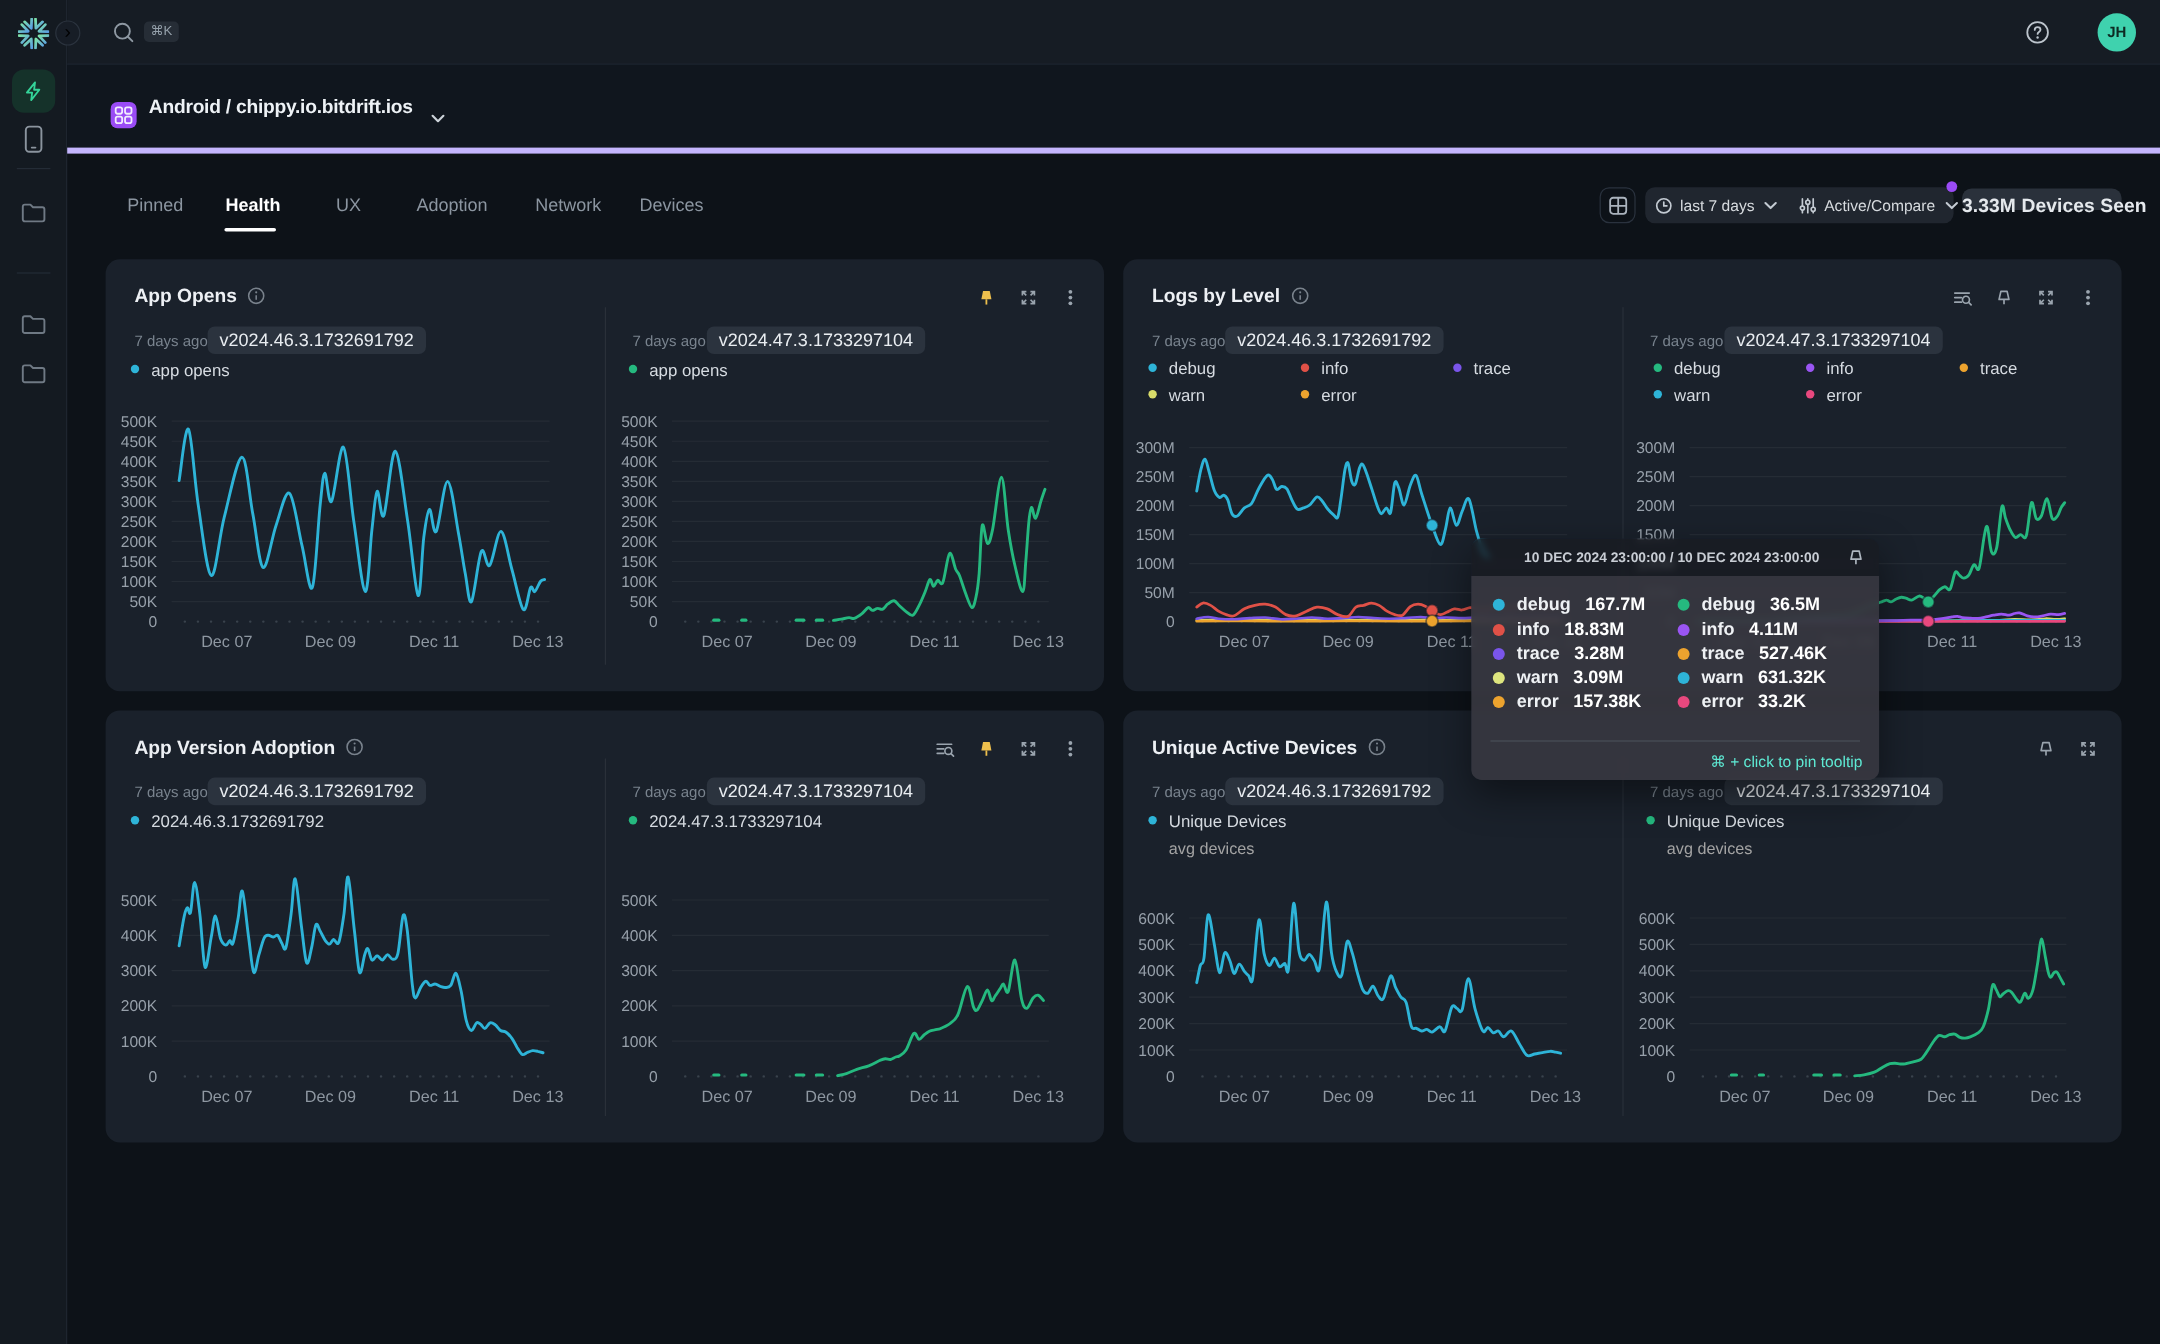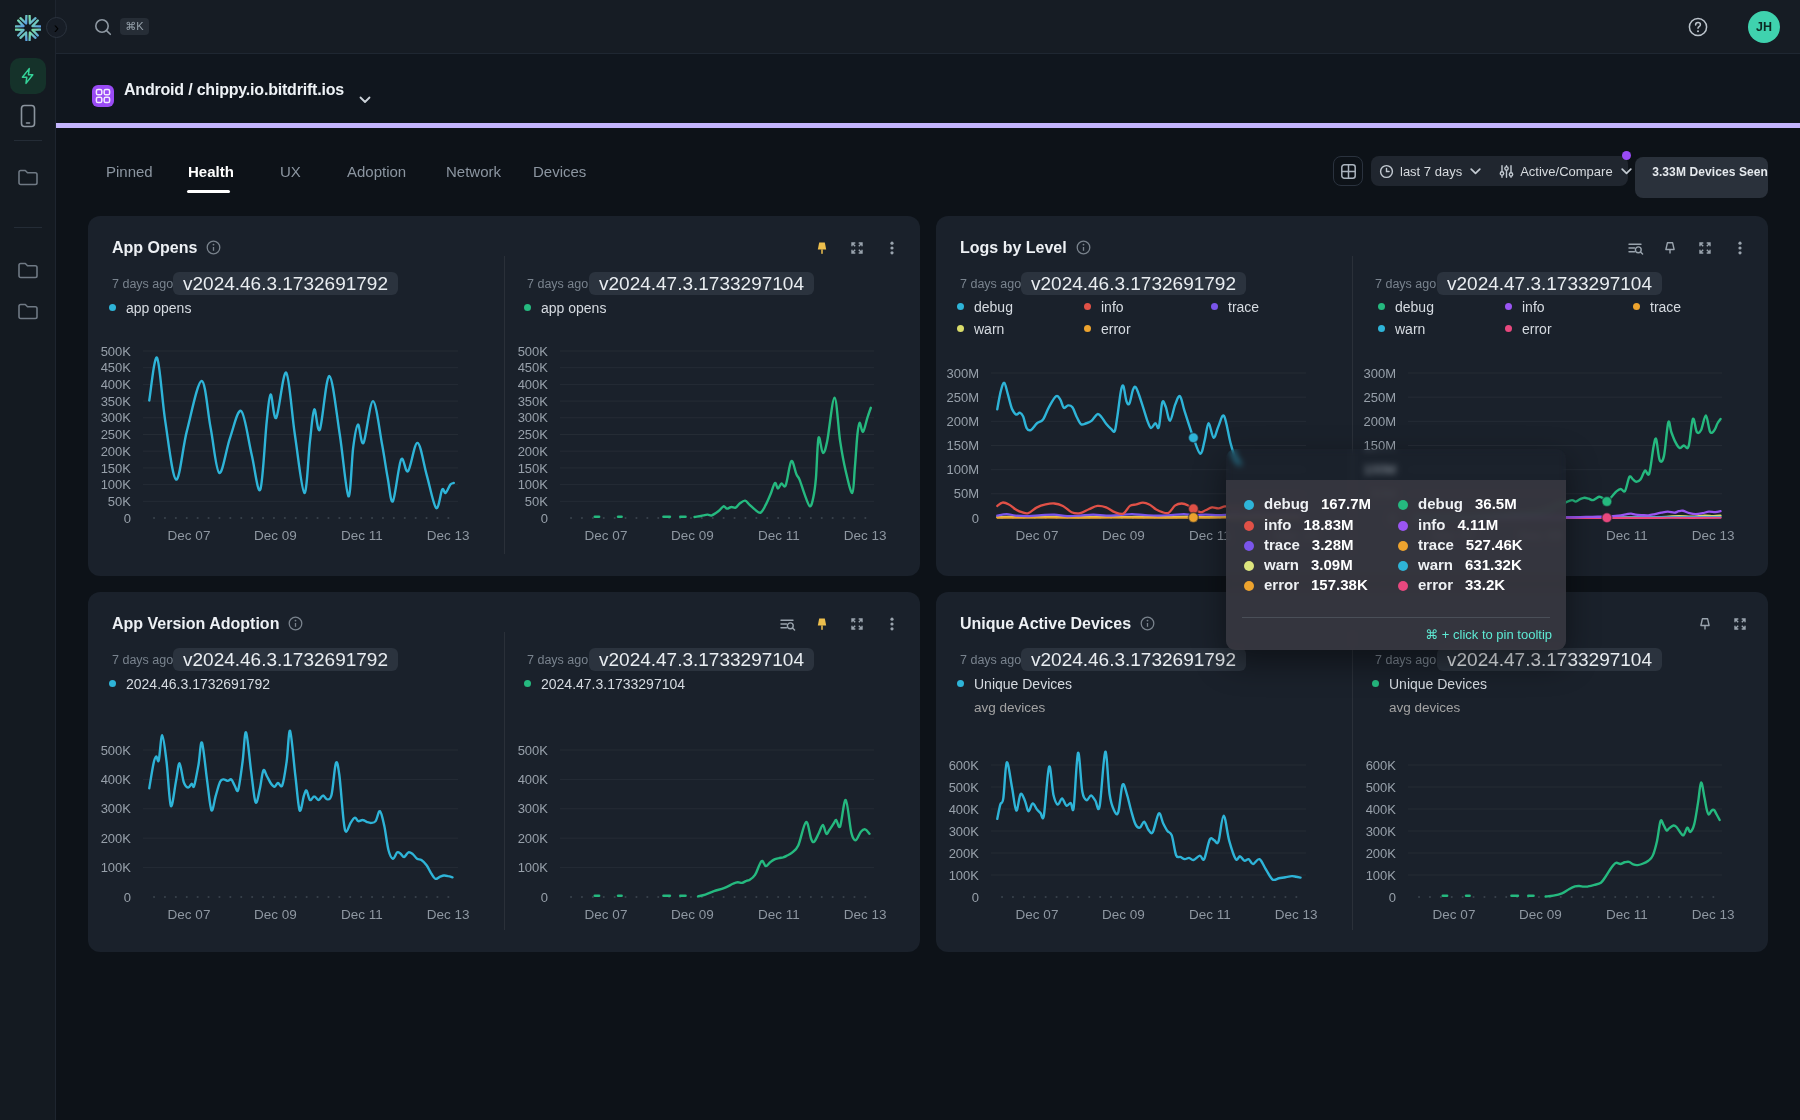--- a/index.html
+++ b/index.html
@@ -11,29 +11,29 @@
 .cmdk{position:absolute;left:120px;top:18px;width:29px;height:17px;background:#262d36;border-radius:4px;color:#95a0aa;font-size:11px;text-align:center;line-height:17px}
 .avatar{position:absolute;left:1748px;top:11px;width:32px;height:32px;border-radius:50%;background:#3fd2ae;color:#0d2b23;font-weight:700;font-size:12.5px;text-align:center;line-height:32px}
 .tab{position:absolute;top:163px;font-size:15px;color:#8b95a0;white-space:nowrap}
 .tab.on{color:#fff;font-weight:700}
 .underline{position:absolute;left:187px;top:190px;width:43px;height:3px;background:#fff;border-radius:2px}
 .gridbtn{position:absolute;left:1333px;top:156px;width:30px;height:30px;border:1px solid #2a323e;border-radius:8px;display:flex;align-items:center;justify-content:center}
 .pill{position:absolute;left:1371px;top:156px;width:257px;height:30px;background:#20262f;border-radius:8px;display:flex;align-items:center;color:#d6dade;font-size:13px;white-space:nowrap}
 .pill .sep{width:1px;height:30px;background:#303945;margin:0 0}
 .pill svg{flex:none}
 .pdot{position:absolute;left:1622px;top:151px;width:9px;height:9px;border-radius:50%;background:#9a4bf5;z-index:5}
-.devbtn{position:absolute;left:1635px;top:157px;width:133px;height:41px;background:#2a313b;border-radius:8px;color:#e5e9ed;font-size:12px;font-weight:700;text-align:right;line-height:31px;white-space:nowrap;letter-spacing:.1px}
+.devbtn{position:absolute;left:1635px;top:157px;width:133px;height:18px;background:#2a313b;border-radius:8px;color:#e5e9ed;font-size:16px;font-weight:700;text-align:center;line-height:31px;white-space:nowrap;letter-spacing:.1px}
 .card{position:absolute;width:832px;height:360px;background:#1a212b;border-radius:12px}
 .card .chart{position:absolute;left:0;top:0}
 .ct{position:absolute;left:24px;top:23px;font-size:16px;font-weight:700;color:#edf0f4}
 .ci{display:inline-block;margin-left:9px;vertical-align:-2px}
 .cicons{position:absolute;right:19px;top:24px;display:flex;gap:18px;align-items:center}
 .ic{width:17px;height:16px;display:inline-block}
 .ago{position:absolute;top:61px;font-size:12.5px;color:#79838e;white-space:nowrap}
-.badge{position:absolute;top:56px;height:23px;background:#2b333e;border-radius:6px;color:#e9edf1;font-size:19px;line-height:23px;padding:0 10px;white-space:nowrap}
+.badge{position:absolute;top:56px;height:23px;background:#2b333e;border-radius:6px;color:#e9edf1;font-size:15px;line-height:23px;padding:0 10px;white-space:nowrap}
 .leg{position:absolute;font-size:14px;color:#d6dbe1}
 .leg .dot{display:inline-block;width:7px;height:7px;border-radius:50%;margin-right:10px;vertical-align:2px}
 .leg.sub{color:#a3a3a3;font-size:13.5px}
 .yl{font-size:13px;fill:#97a0aa}
 .xl{font-size:13.5px;fill:#8e97a1}
 .tooltip{position:absolute;left:1226px;top:449px;width:340px;height:201px;border-radius:9px;overflow:hidden;z-index:40;backdrop-filter:blur(3px);box-shadow:0 12px 32px rgba(0,0,0,.45)}
 .tt-head{position:absolute;left:0;top:0;width:100%;height:31px;background:rgba(24,26,32,.66)}
 .tt-body{position:absolute;left:0;top:31px;width:100%;height:170px;background:rgba(55,55,63,.93)}
 .tt-date{position:absolute;left:44px;top:10px;font-size:11.5px;font-weight:700;color:#c8cdd4;letter-spacing:0;white-space:nowrap}
 .tt-pin{position:absolute;left:312px;top:7px}
@@ -513,20 +513,27 @@
       <text x="690.8" y="326.5" text-anchor="middle" class="xl">Dec 11</text>
       <text x="777.2" y="326.5" text-anchor="middle" class="xl">Dec 13</text>
       <line x1="506.8" y1="303.8" x2="511.1" y2="303.8" stroke="#25b97f" stroke-width="2.6" stroke-linecap="round"></line>
       <line x1="530.1" y1="303.8" x2="533.6" y2="303.8" stroke="#25b97f" stroke-width="2.6" stroke-linecap="round"></line>
       <line x1="575.5" y1="303.8" x2="581.9" y2="303.8" stroke="#25b97f" stroke-width="2.6" stroke-linecap="round"></line>
       <line x1="592.3" y1="303.8" x2="597.5" y2="303.8" stroke="#25b97f" stroke-width="2.6" stroke-linecap="round"></line>
       <path d="M609.58 304.56C610.9 304.4 614.6 304.2 617.36 303.68C620.1 303.2 623.4 302.5 626.0 301.48C628.6 300.4 630.8 298.5 632.91 297.3C635.1 296.1 637.2 295.0 638.96 294.44C640.7 293.9 641.8 294.0 643.28 294.0C644.7 294.0 646.2 294.6 647.6 294.66C649.0 294.7 650.1 294.7 651.92 294.44C653.7 294.1 656.2 293.5 658.4 292.9C660.6 292.3 663.1 292.0 664.88 290.7C666.7 289.4 667.4 287.8 669.2 285.2C671.0 282.6 673.9 277.7 675.68 275.3C677.5 272.9 678.6 271.4 680.0 270.9C681.4 270.3 682.9 272.1 684.32 272.0C685.8 271.9 687.2 270.6 688.64 270.24C690.1 269.9 691.5 269.4 692.96 269.8C694.4 270.2 695.8 271.9 697.28 272.44C698.7 273.0 700.2 273.2 701.6 273.1C703.0 273.0 704.1 272.7 705.92 272.0C707.7 271.3 710.6 270.1 712.4 268.7C714.2 267.3 715.3 266.9 716.72 263.64C718.2 260.3 719.7 254.7 721.04 248.9C722.3 243.1 723.4 231.8 724.5 229.1C725.6 226.4 726.5 231.3 727.52 232.84C728.5 234.4 729.6 238.0 730.54 238.56C731.5 239.1 732.0 237.2 733.14 236.36C734.3 235.5 736.2 233.7 737.46 233.5C738.7 233.3 739.3 233.8 740.48 235.04C741.7 236.3 743.6 239.9 744.8 241.2C746.0 242.5 746.7 243.9 747.82 242.96C748.9 242.0 750.2 236.2 751.28 235.7C752.4 235.2 753.1 240.4 754.3 239.88C755.5 239.3 756.9 237.3 758.19 232.4C759.5 227.5 760.9 217.4 762.08 210.4C763.2 203.4 764.0 191.3 765.1 190.6C766.2 189.9 767.6 201.5 768.56 206.0C769.5 210.5 770.0 214.7 770.72 217.44C771.4 220.2 772.1 222.3 772.88 222.5C773.7 222.7 774.6 219.5 775.47 218.76C776.3 218.0 777.2 217.5 778.06 218.1C778.9 218.7 779.7 220.8 780.66 222.5C781.6 224.2 783.2 227.1 783.68 228.0" fill="none" stroke="#25b97f" stroke-width="2.4" stroke-linecap="round" stroke-linejoin="round"></path>
     </svg>
   </div>
 <div class="tooltip">
+    <div class="tt-head">
+      <span class="tt-date">10 DEC 2024 23:00:00 / 10 DEC 2024 23:00:00</span>
+      <span class="tt-pin"><svg width="17" height="17" viewBox="0 0 17 17" style="">
+          <path d="M6 3.2h5.3l1.5 6.8H4.5z" fill="none" stroke="#aeb6bf" stroke-width="1.4" stroke-linejoin="round"></path>
+          <line x1="8.6" y1="10.2" x2="8.6" y2="14.2" stroke="#aeb6bf" stroke-width="1.4"></line>
+        </svg></span>
+    </div>
     <div class="tt-body"></div>
     <div class="trow" style="left:18px;top:46px"><span class="tdot" style="background:#2eb4d8"></span><span class="tlab">debug</span><span class="tval">167.7M</span></div>
     <div class="trow" style="left:18px;top:67px"><span class="tdot" style="background:#e05147"></span><span class="tlab">info</span><span class="tval">18.83M</span></div>
     <div class="trow" style="left:18px;top:87px"><span class="tdot" style="background:#7a55ea"></span><span class="tlab">trace</span><span class="tval">3.28M</span></div>
     <div class="trow" style="left:18px;top:107px"><span class="tdot" style="background:#dde57e"></span><span class="tlab">warn</span><span class="tval">3.09M</span></div>
     <div class="trow" style="left:18px;top:127px"><span class="tdot" style="background:#eda32e"></span><span class="tlab">error</span><span class="tval">157.38K</span></div>
     <div class="trow" style="left:172px;top:46px"><span class="tdot" style="background:#25b97f"></span><span class="tlab">debug</span><span class="tval">36.5M</span></div>
     <div class="trow" style="left:172px;top:67px"><span class="tdot" style="background:#9a55f3"></span><span class="tlab">info</span><span class="tval">4.11M</span></div>
     <div class="trow" style="left:172px;top:87px"><span class="tdot" style="background:#eda32e"></span><span class="tlab">trace</span><span class="tval">527.46K</span></div>
     <div class="trow" style="left:172px;top:107px"><span class="tdot" style="background:#2eb4d8"></span><span class="tlab">warn</span><span class="tval">631.32K</span></div>

